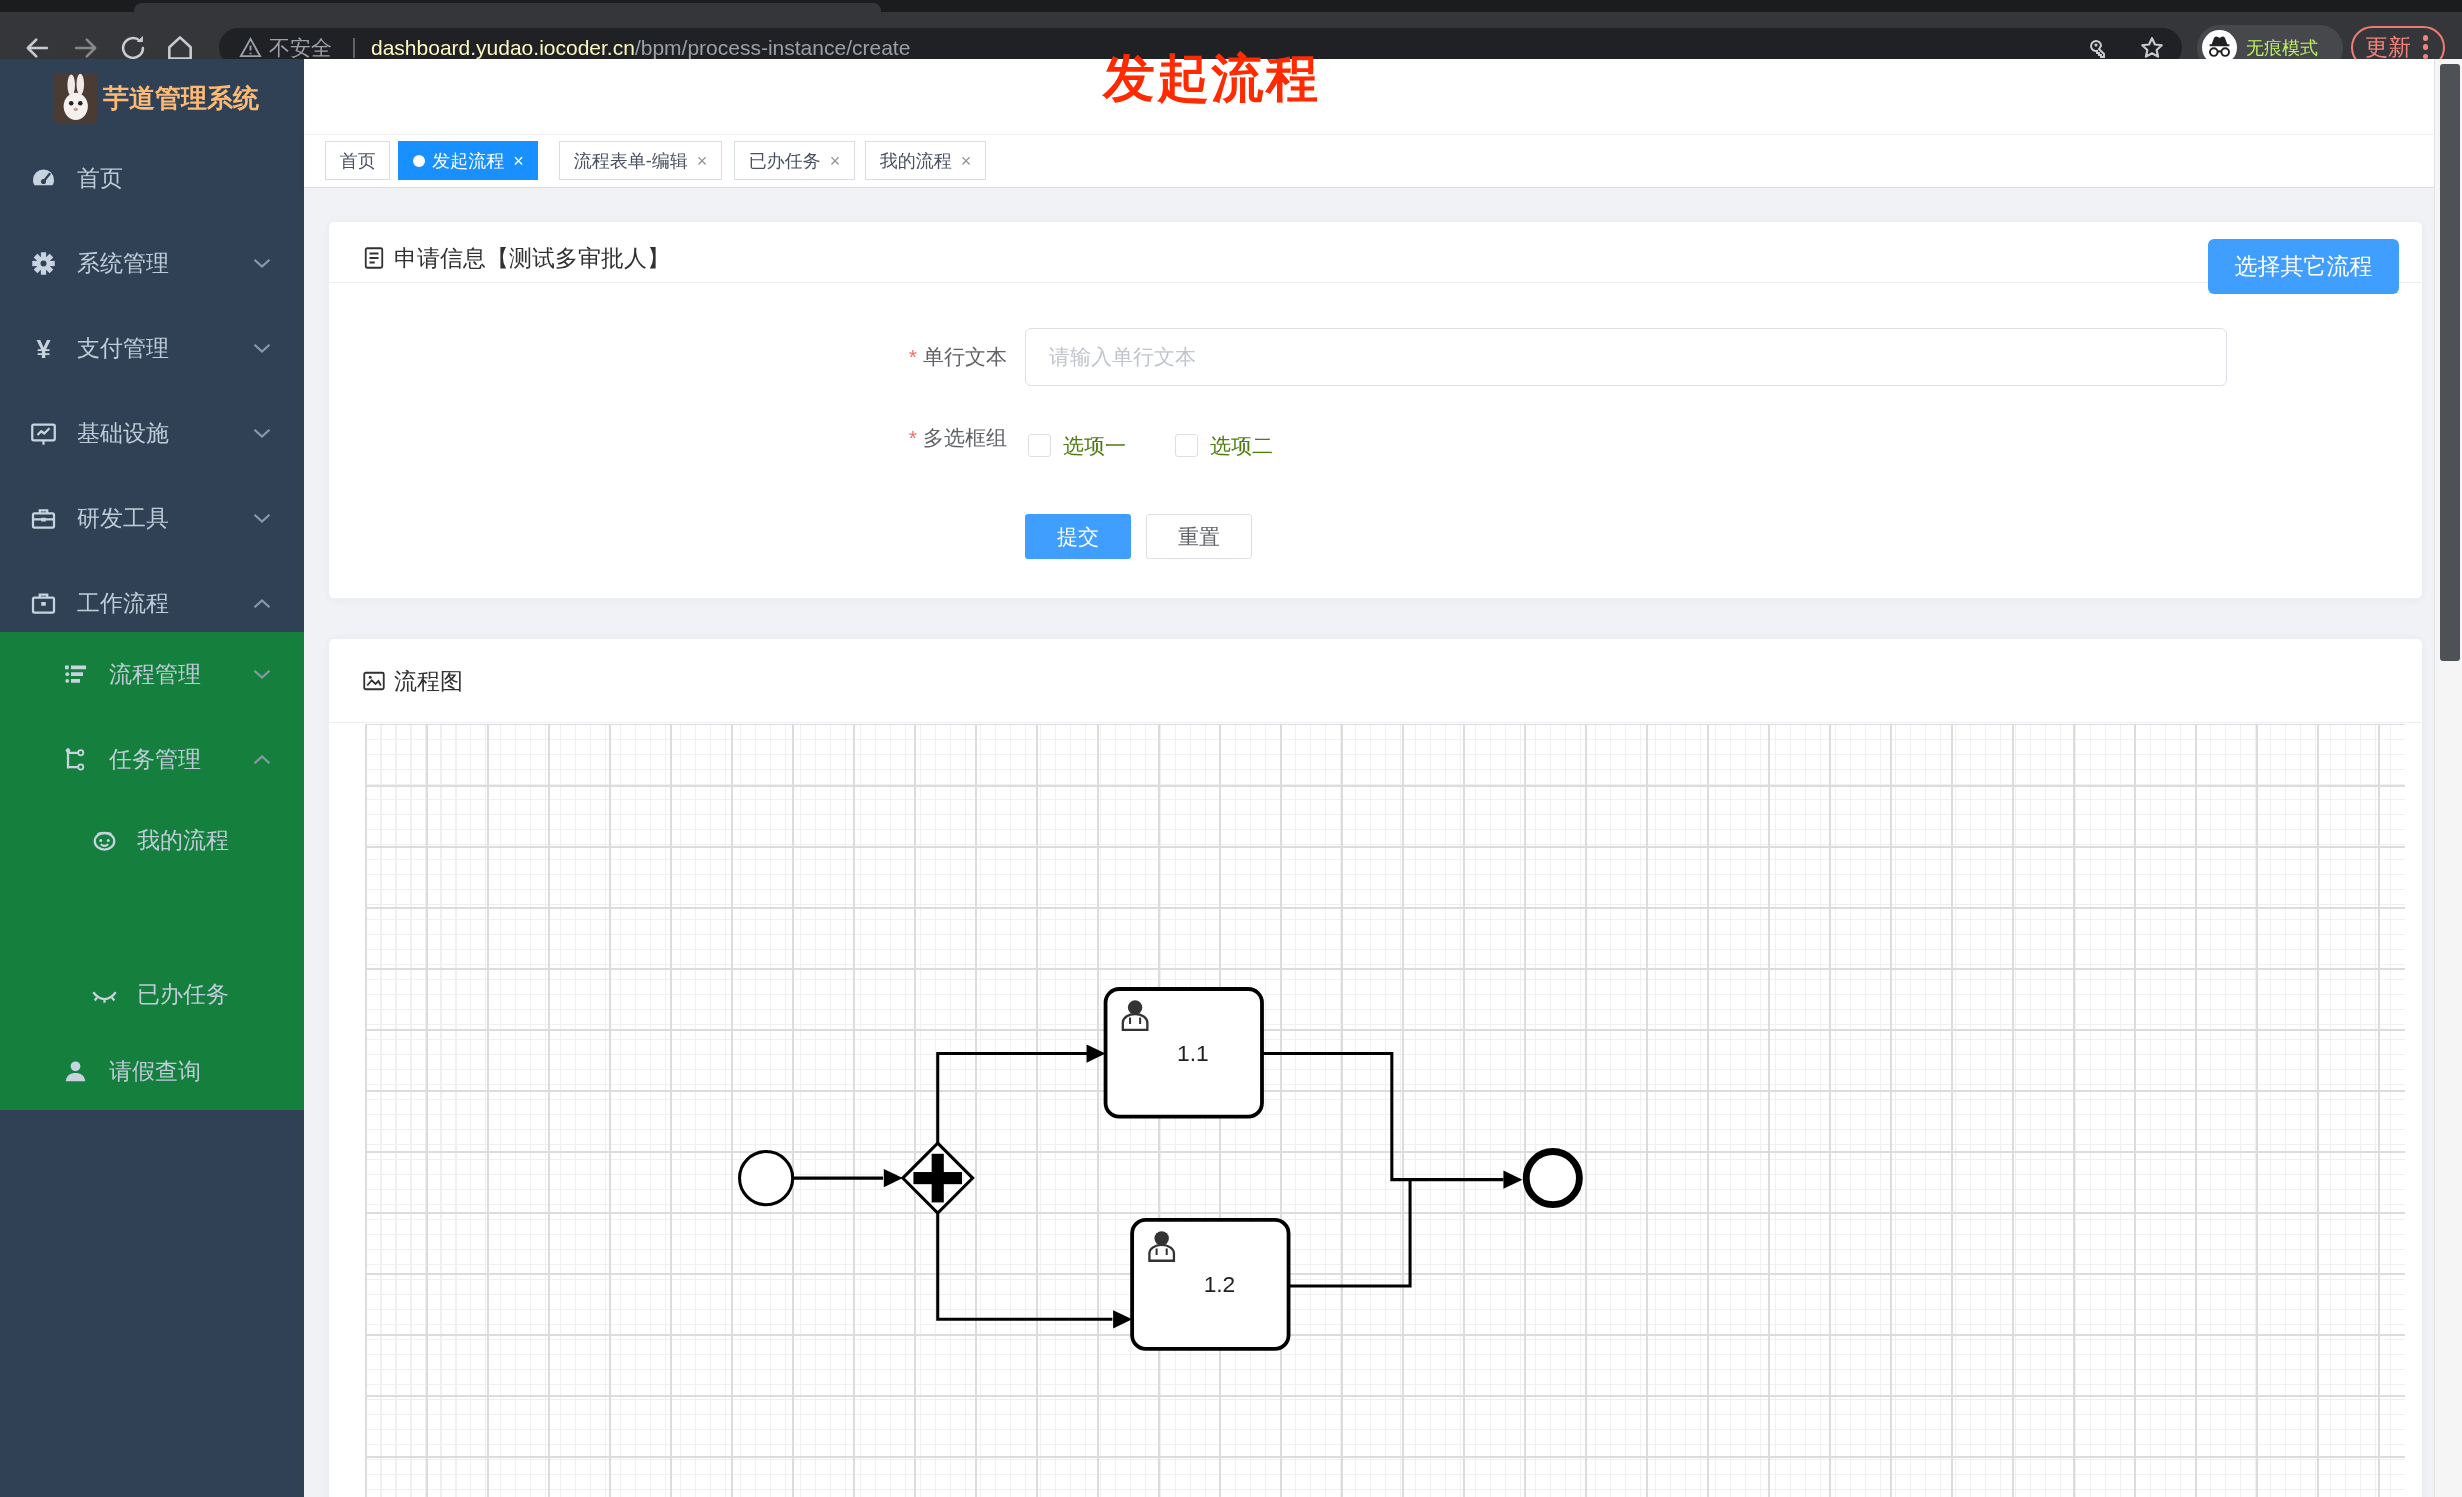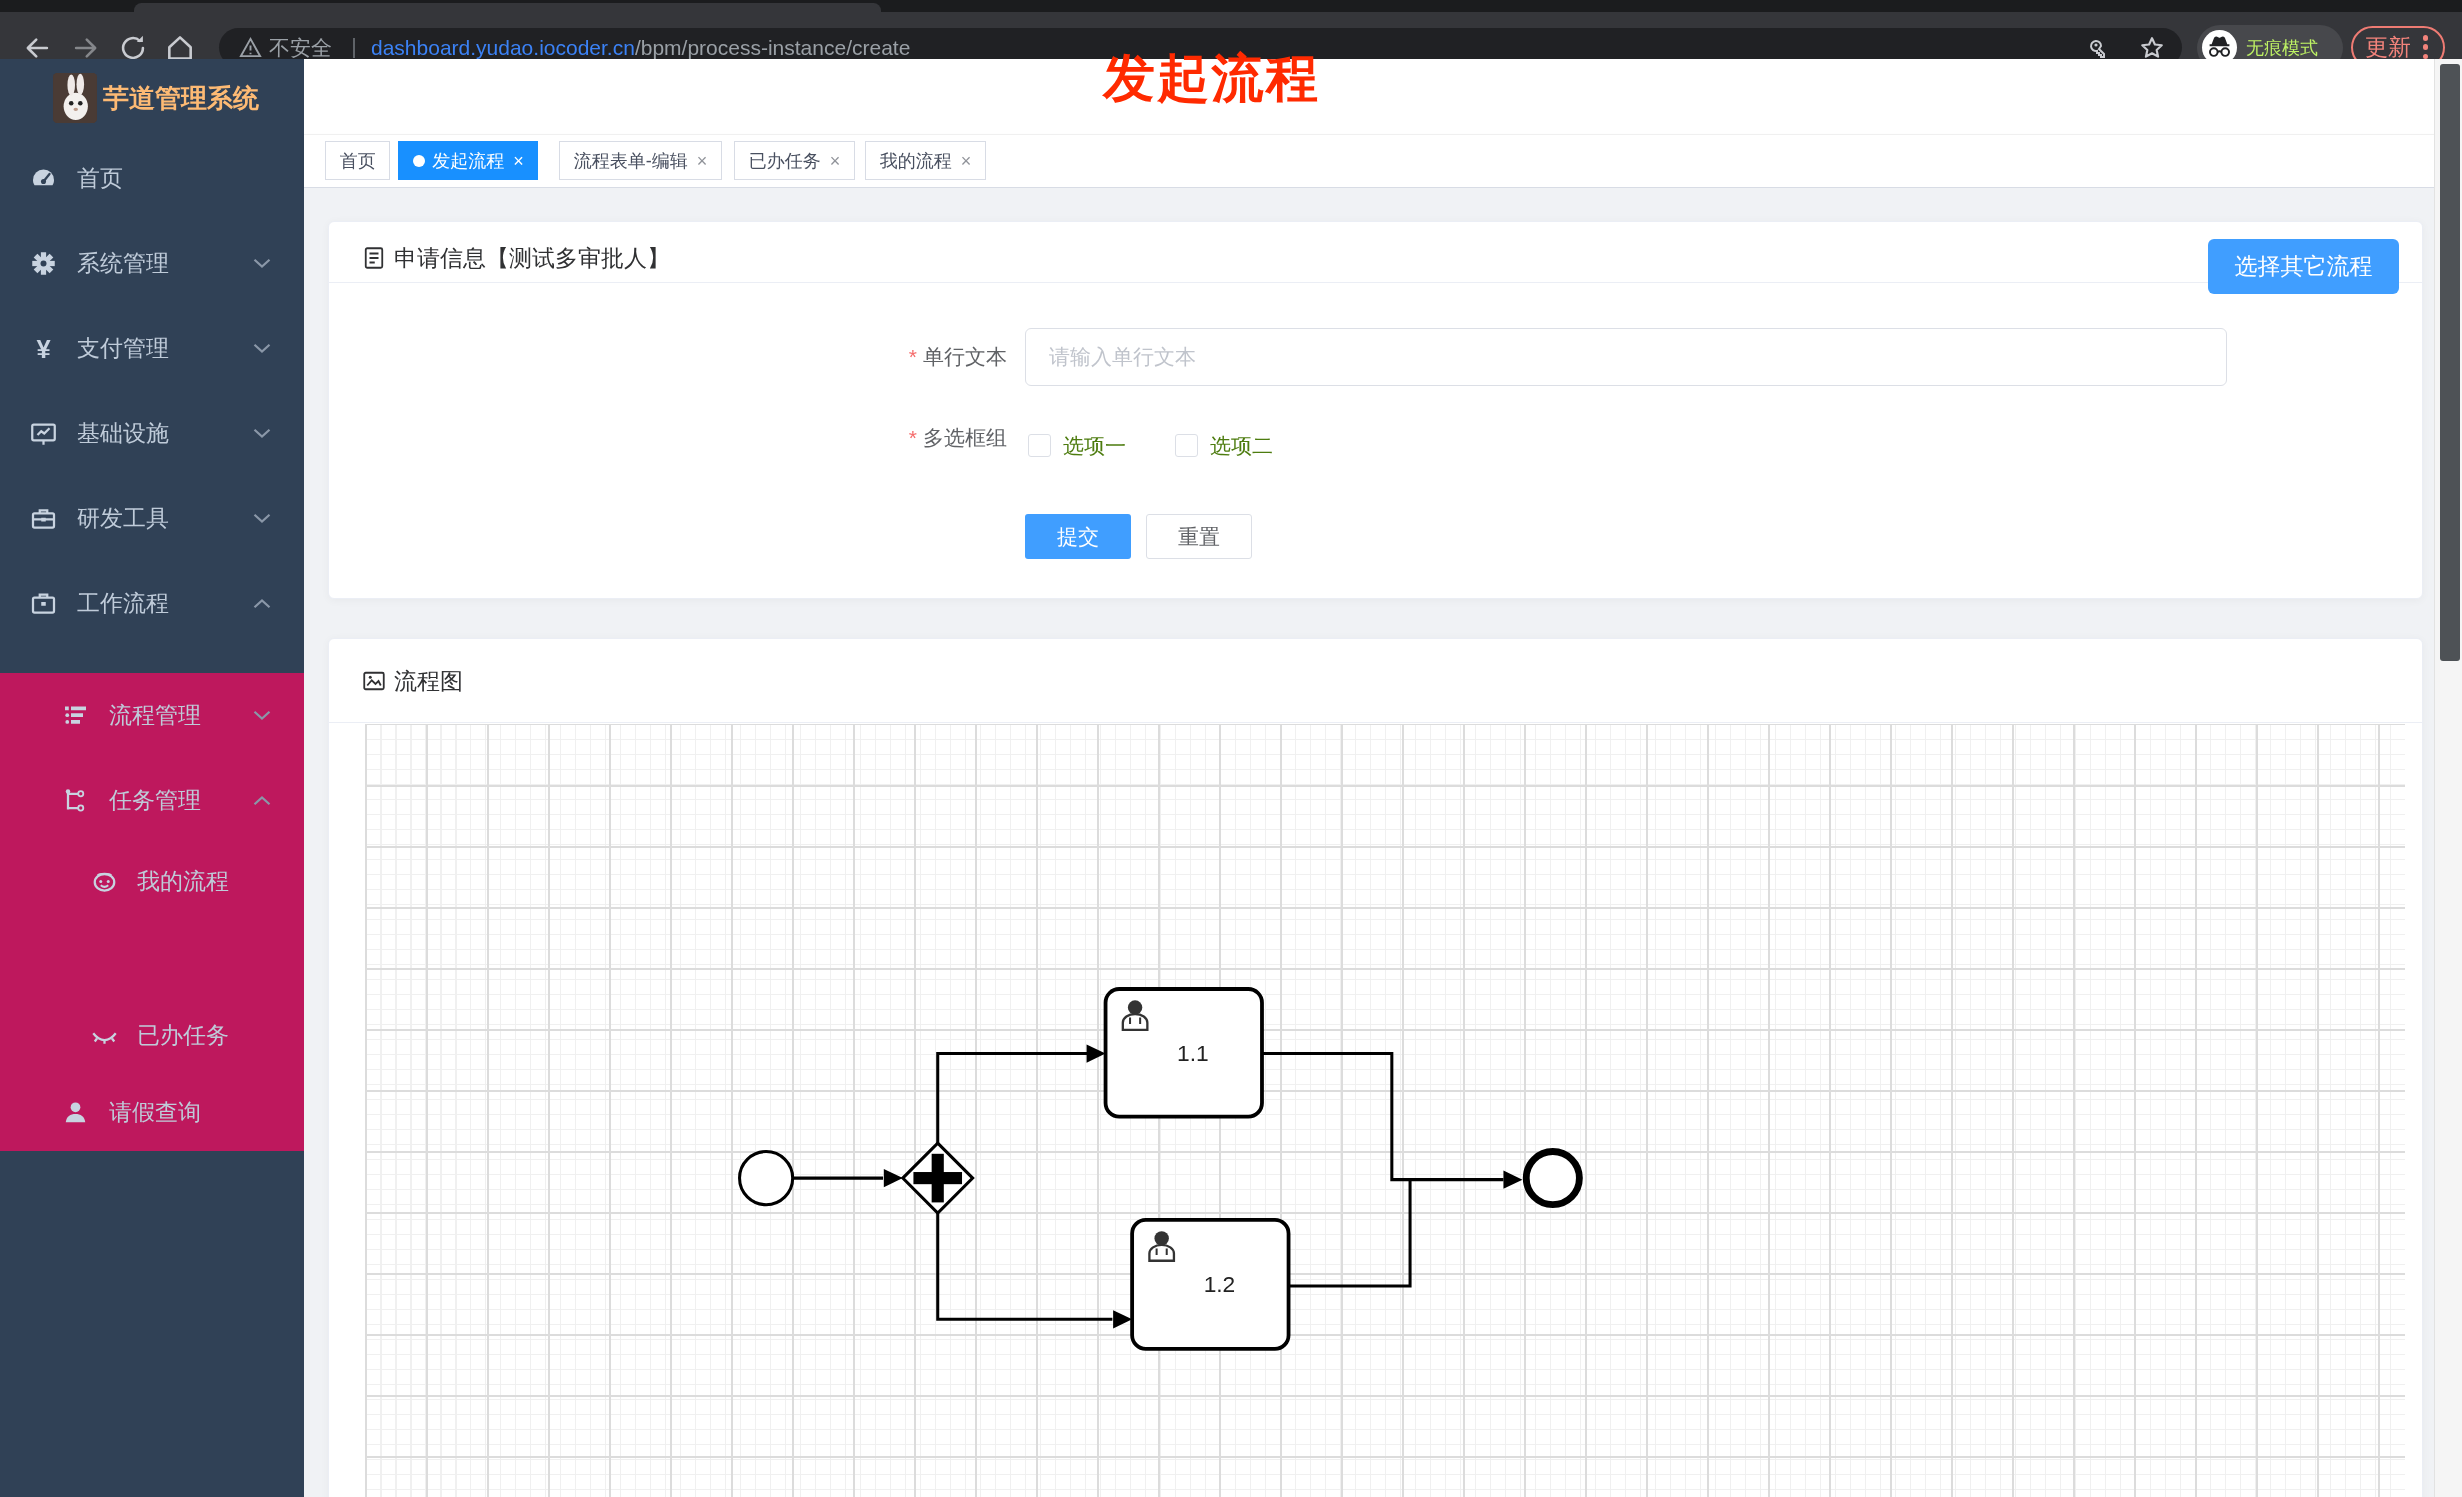--- a/index.html
+++ b/index.html
@@ -10,21 +10,21 @@
 
   
   #chrome{left:0;top:0;width:2462px;height:59px;background:#313236;}
   #tabstrip{left:0;top:0;width:2462px;height:12px;background:#1b1c1e;}
   #browser-tab{left:134px;top:3px;width:747px;height:9px;background:#35363a;border-radius:7.6px 7.6px 0 0;}
   #toolbar{left:0;top:12px;width:2462px;height:47px;background:#35363a;}
   .navicon{top:20px;width:32px;height:32px;}
   #addressbar{left:219px;top:16px;width:1963px;height:39px;background:#202124;border-radius:20px;}
   .addr-text{font-size:21px;line-height:39px;white-space:nowrap;}
   .addr-gray{color:#9aa0a6;}
-  .addr-white{color:#3b82f6;margin-top:24px;}
+  .addr-white{color:#fef9c3;margin-top:24px;}
   #addr-divider{left:134px;top:10px;width:1.5px;height:20px;background:#5f6368;}
   #incognito-chip{left:2197px;top:13px;width:146px;height:46px;background:#47484c;border-radius:23px;}
   #incog-circle{left:5.3px;top:5.3px;width:35px;height:35px;background:#fff;border-radius:50%;}
   #incognito-label{left:49px;top:0;height:46px;line-height:46px;color:#bef264;font-size:18px;}
   #update-chip{left:2351px;top:13.7px;width:94px;height:43px;border:2.3px solid #ee7b73;border-radius:23px;box-sizing:border-box;color:#f2837b;}
   #update-label{left:12px;top:0;height:38px;line-height:38px;font-size:23px;color:#f2837b;}
   .upd-dot{width:5.3px;height:5.3px;border-radius:50%;background:#f2837b;left:70px;}
 
   
   #annotation{left:1103px;top:44px;font-size:52px;font-weight:700;color:#ff2a00;z-index:60;letter-spacing:2.3px;}
@@ -34,21 +34,21 @@
   #logo-avatar{left:53px;top:13.7px;width:44px;height:50px;border-radius:4.6px;overflow:hidden;background:#4b3a33;}
   #logo-title{left:103px;top:13.7px;height:50px;line-height:50px;color:#fdba74;font-weight:700;font-size:26px;white-space:nowrap;}
   .menu-item{left:0;width:304px;cursor:pointer;}
   .mi-icon{left:30px;top:50%;margin-top:-13.7px;width:27px;height:27px;color:#c8d3e0;}
   .mi-icon.l2{left:62px;}
   .mi-icon.l3{left:91px;}
   .mi-label{left:77px;top:0;height:100%;display:flex;align-items:center;font-size:23px;color:#bfcbd9;white-space:nowrap;}
   .mi-label.l2{left:109px;}
   .mi-label.l3{left:137px;}
   .mi-chevron{left:252px;top:50%;margin-top:-7.6px;width:20px;height:15px;color:#8a97a8;}
-  #submenu-block{left:0;top:614px;width:304px;height:478px;background:#be185d;text-align:center;}
+  #submenu-block{left:0;top:573px;width:304px;height:478px;background:#15803d;text-align:center;}
 
   
   #page-header{left:304px;top:59px;width:2159px;height:76px;background:#fff;border-bottom:1.5px solid #f2f2f2;box-sizing:border-box;}
   .hicon{top:84px;width:30px;height:30px;color:#5a5e66;}
   #breadcrumb-home{left:395px;top:59px;height:76px;line-height:76px;font-size:23px;color:#303133;}
   #breadcrumb-sep{left:451px;top:59px;height:76px;line-height:76px;font-size:23px;color:#c0c4cc;}
   #breadcrumb-cur{left:475px;top:59px;height:76px;line-height:76px;font-size:23px;color:#97a8be;}
 
   
   #tags-bar{left:304px;top:135px;width:2159px;height:53px;background:#fff;border-bottom:1.5px solid #d8dce5;box-sizing:border-box;box-shadow:0 1.5px 4.6px rgba(0,0,0,.06);}

